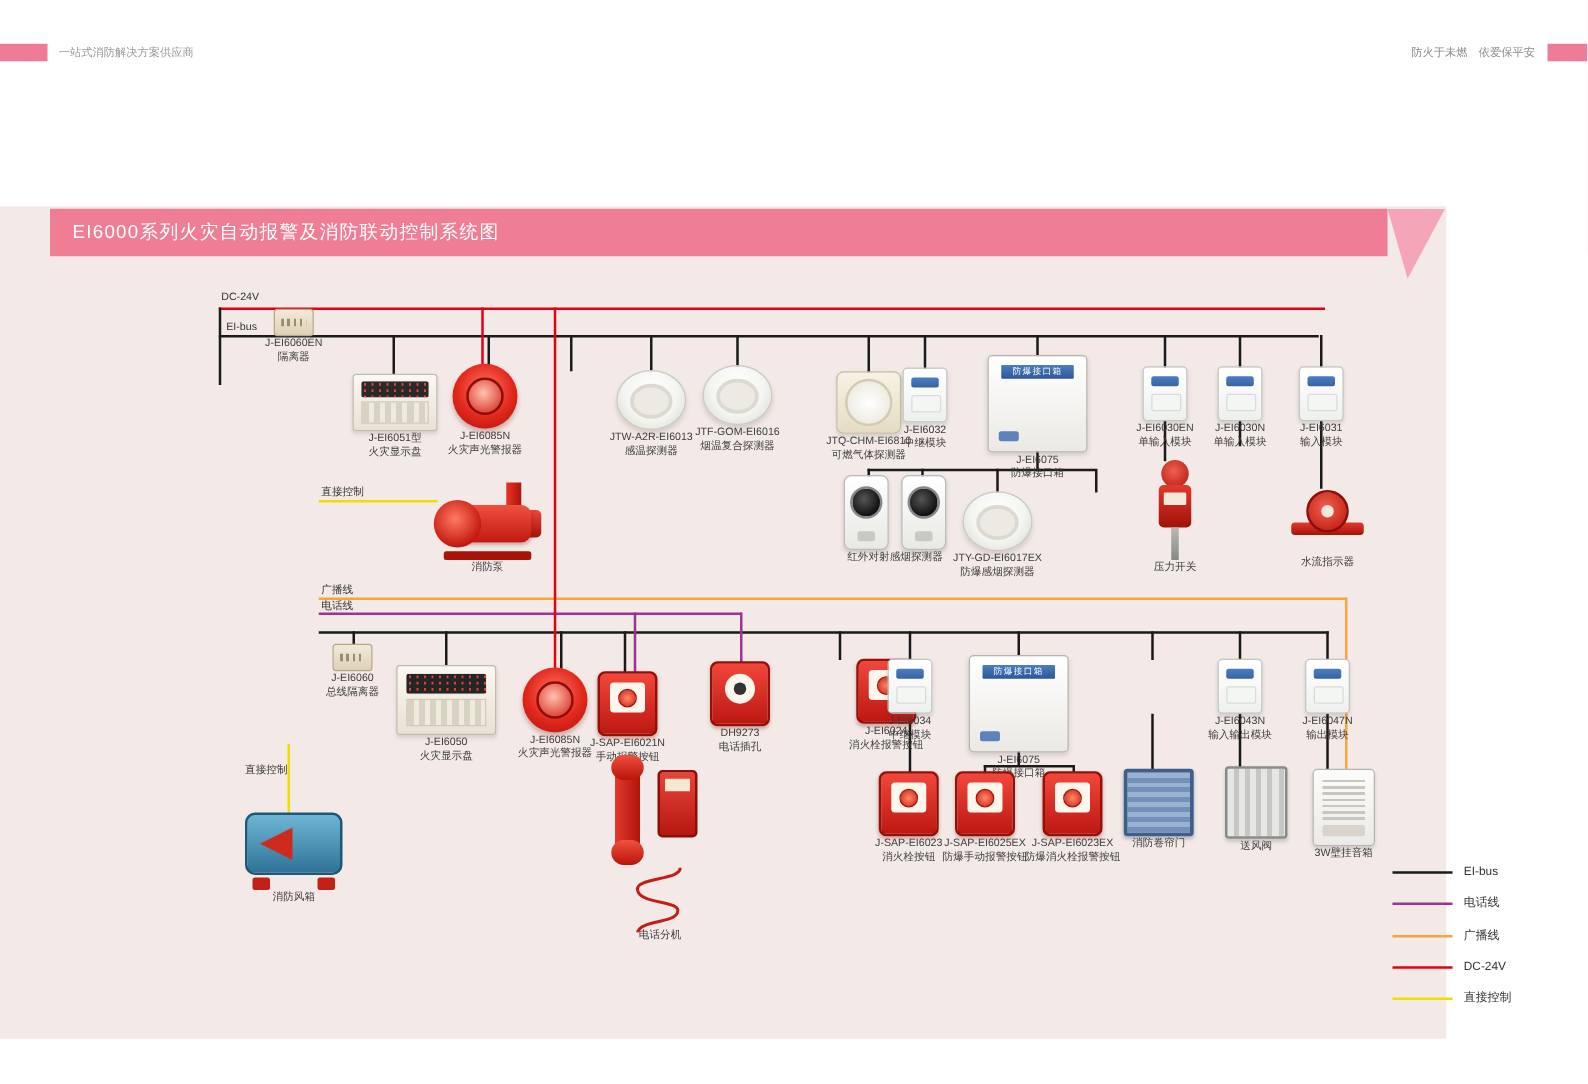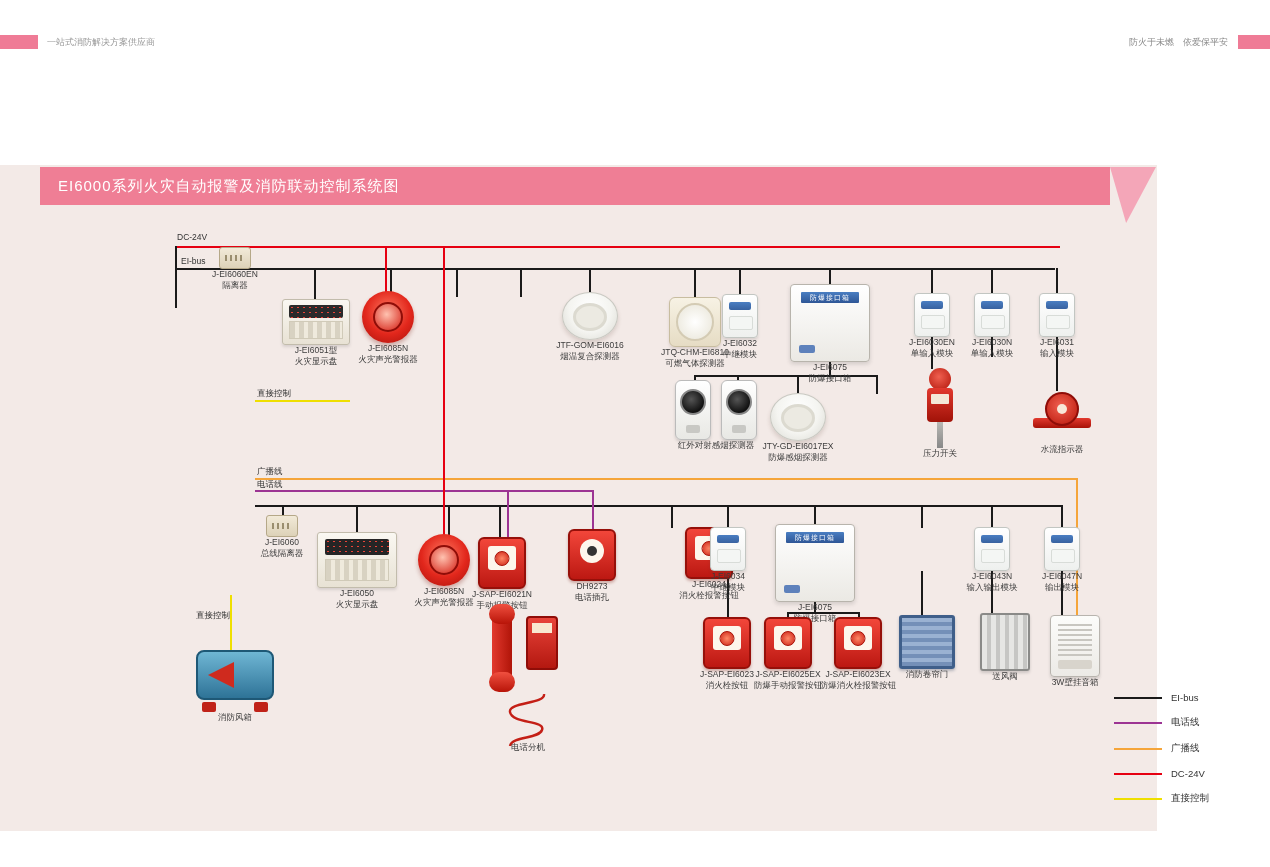--- a/index.html
+++ b/index.html
@@ -252,20 +252,27 @@
         <span>火灾显示盘</span>
       </div>
   </div>
   <div class="dev" style="left:344px;top:291px;width:88px">
     <div class="ic-alarm"></div>
     <div class="lbl">
         <span>J-EI6085N</span>
         <span>火灾声光警报器</span>
       </div>
   </div>
+  <div class="dev" style="left:475px;top:296px;width:92px">
+    <div class="ic-detector"></div>
+    <div class="lbl">
+        <span>JTW-A2R-EI6013</span>
+        <span>感温探测器</span>
+      </div>
+  </div>
   <div class="dev" style="left:541px;top:292px;width:98px">
     <div class="ic-detector"></div>
     <div class="lbl">
         <span>JTF-GOM-EI6016</span>
         <span>烟温复合探测器</span>
       </div>
   </div>
   <div class="dev" style="left:649px;top:297px;width:92px">
     <div class="ic-gas"></div>
     <div class="lbl">
@@ -304,20 +311,32 @@
       </div>
   </div>
   <div class="dev" style="left:1027px;top:293px;width:60px">
     <div class="ic-module"></div>
     <div class="lbl">
         <span>J-EI6031</span>
         <span>输入模块</span>
       </div>
   </div>
 
+  <div class="dev" style="left:345px;top:386px;width:90px">
+    <div class="ic-pump">
+      <div class="pump-pipe"></div>
+      <div class="pump-motor"></div>
+      <div class="pump-body"></div>
+      <div class="pump-flange"></div>
+      <div class="pump-base"></div>
+    </div>
+    <div class="lbl">
+        <span>消防泵</span>
+      </div>
+  </div>
   <div class="dev" style="left:661px;top:380px;width:110px">
     <div class="ic-beam-pair">
         <div class="beam-unit"></div>
         <div class="beam-unit"></div>
       </div>
     <div class="lbl">
         <span>红外对射感烟探测器</span>
       </div>
   </div>
   <div class="dev" style="left:755px;top:393px;width:86px">

